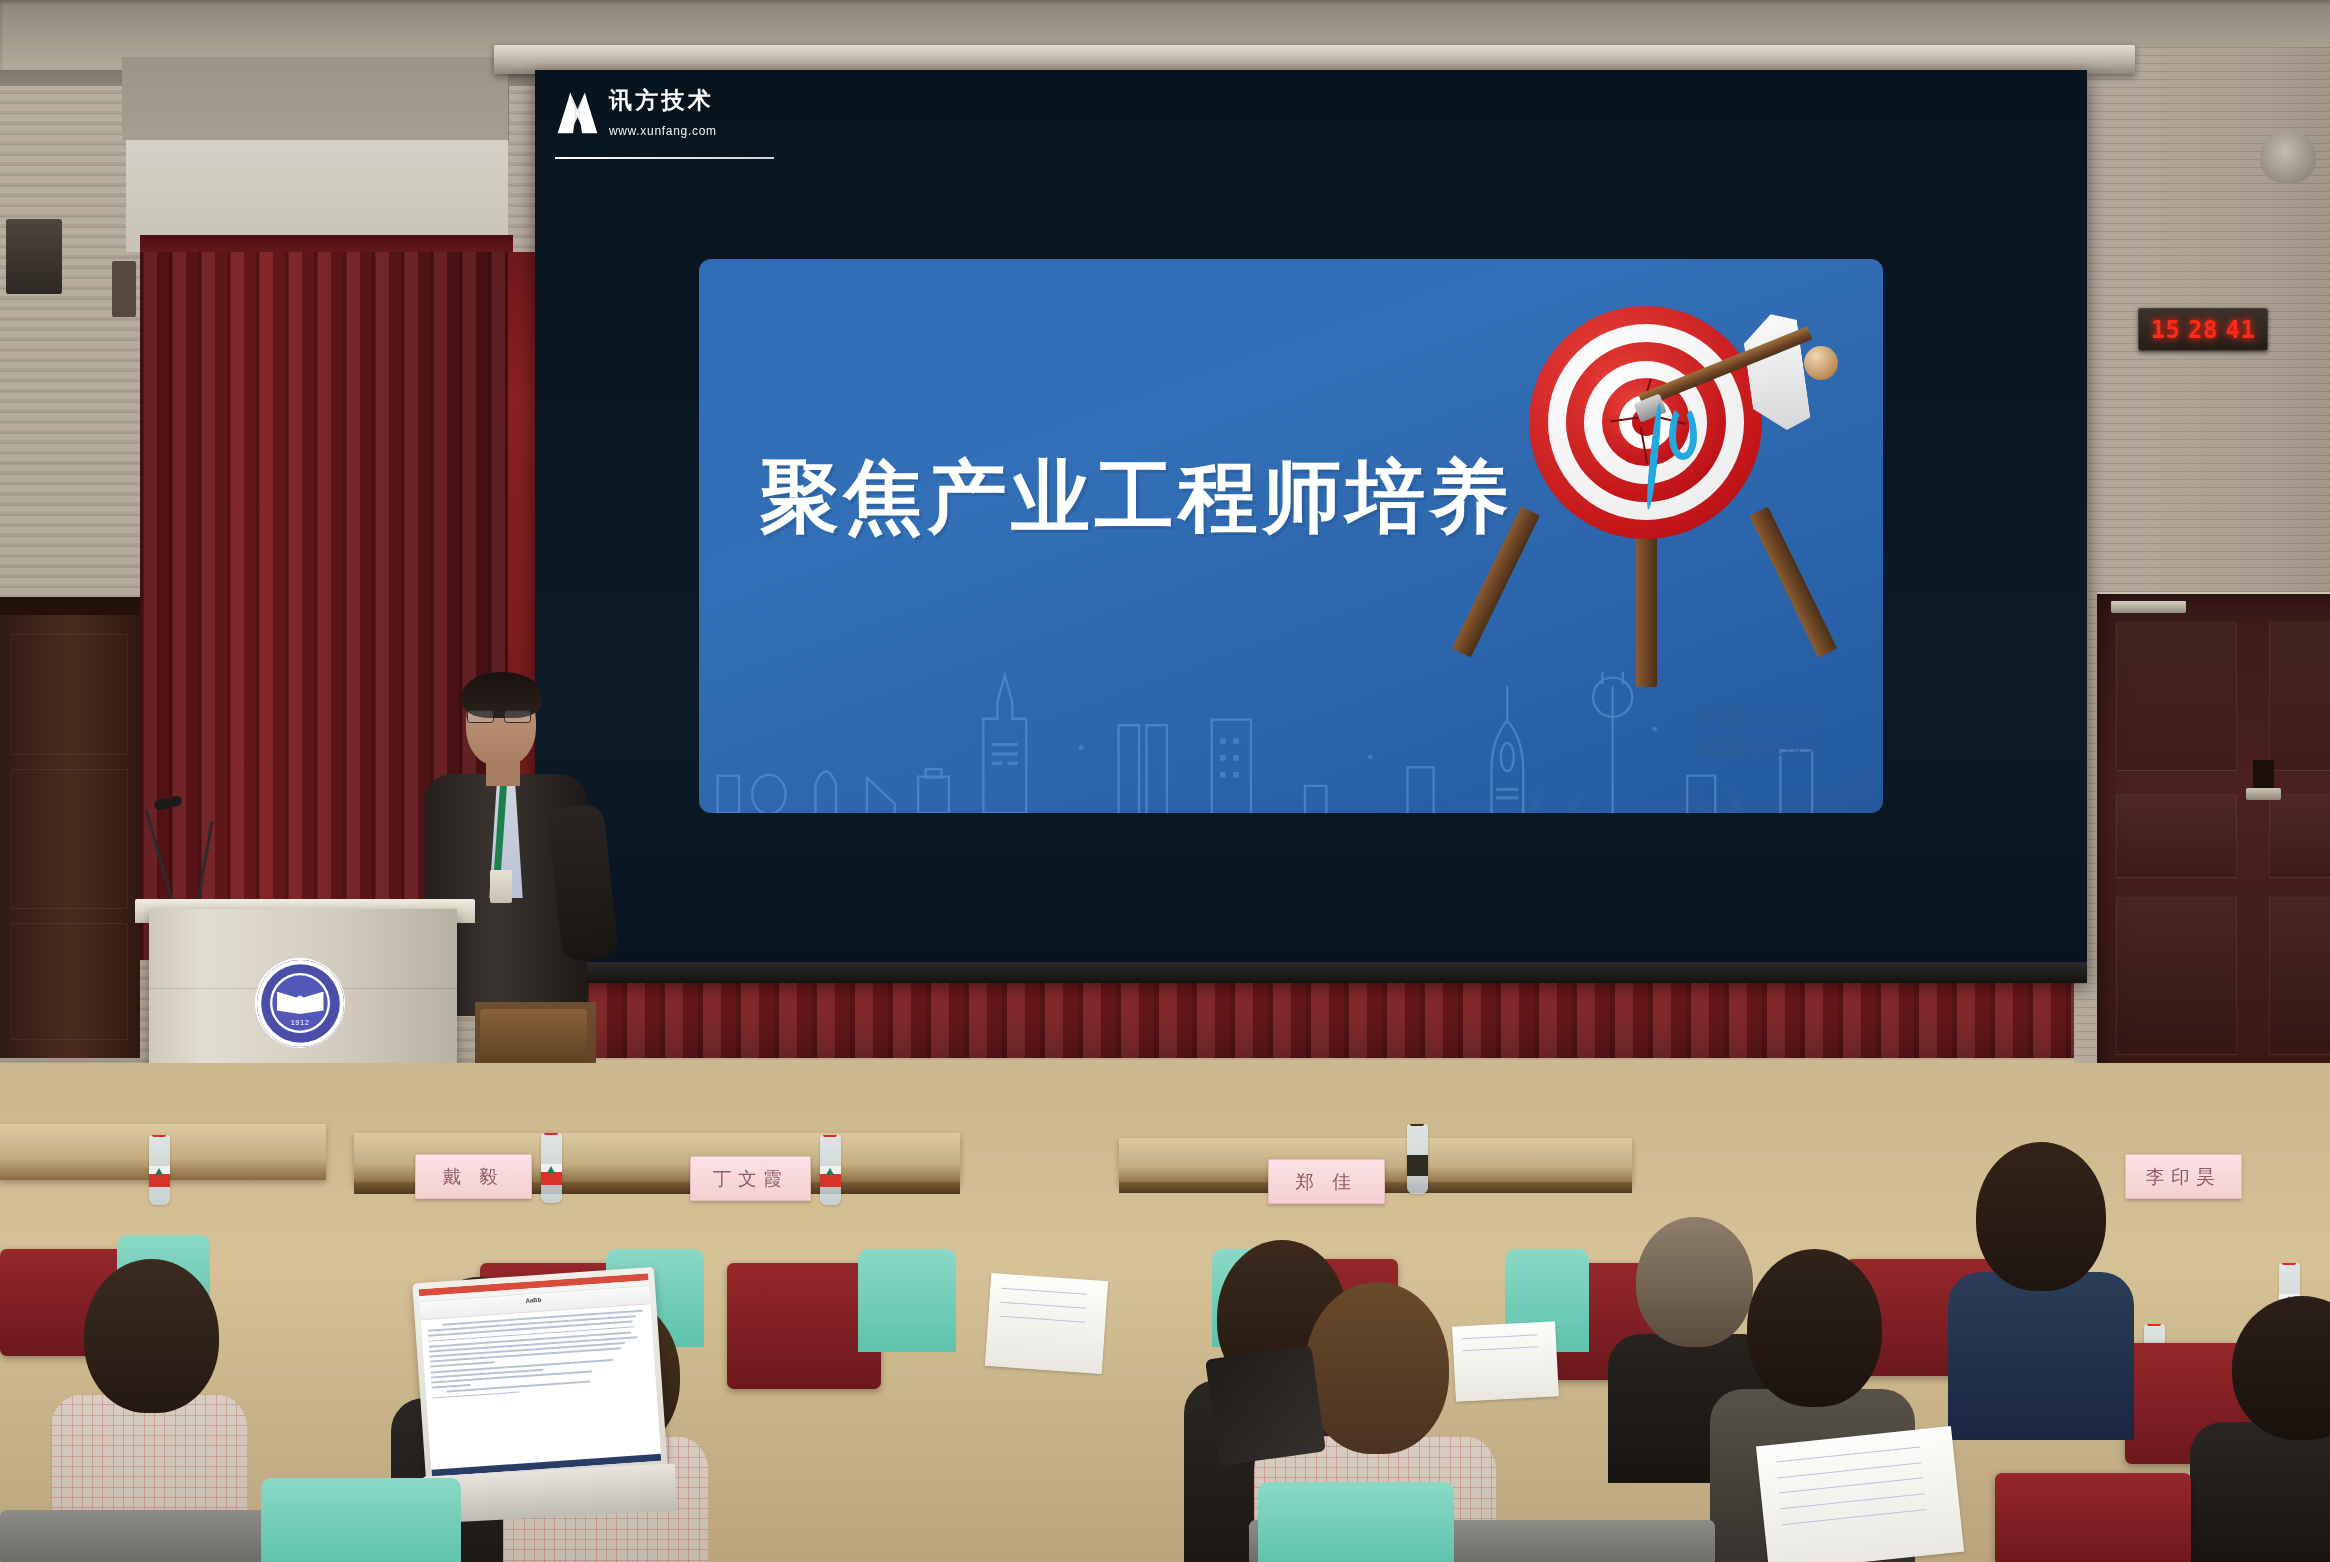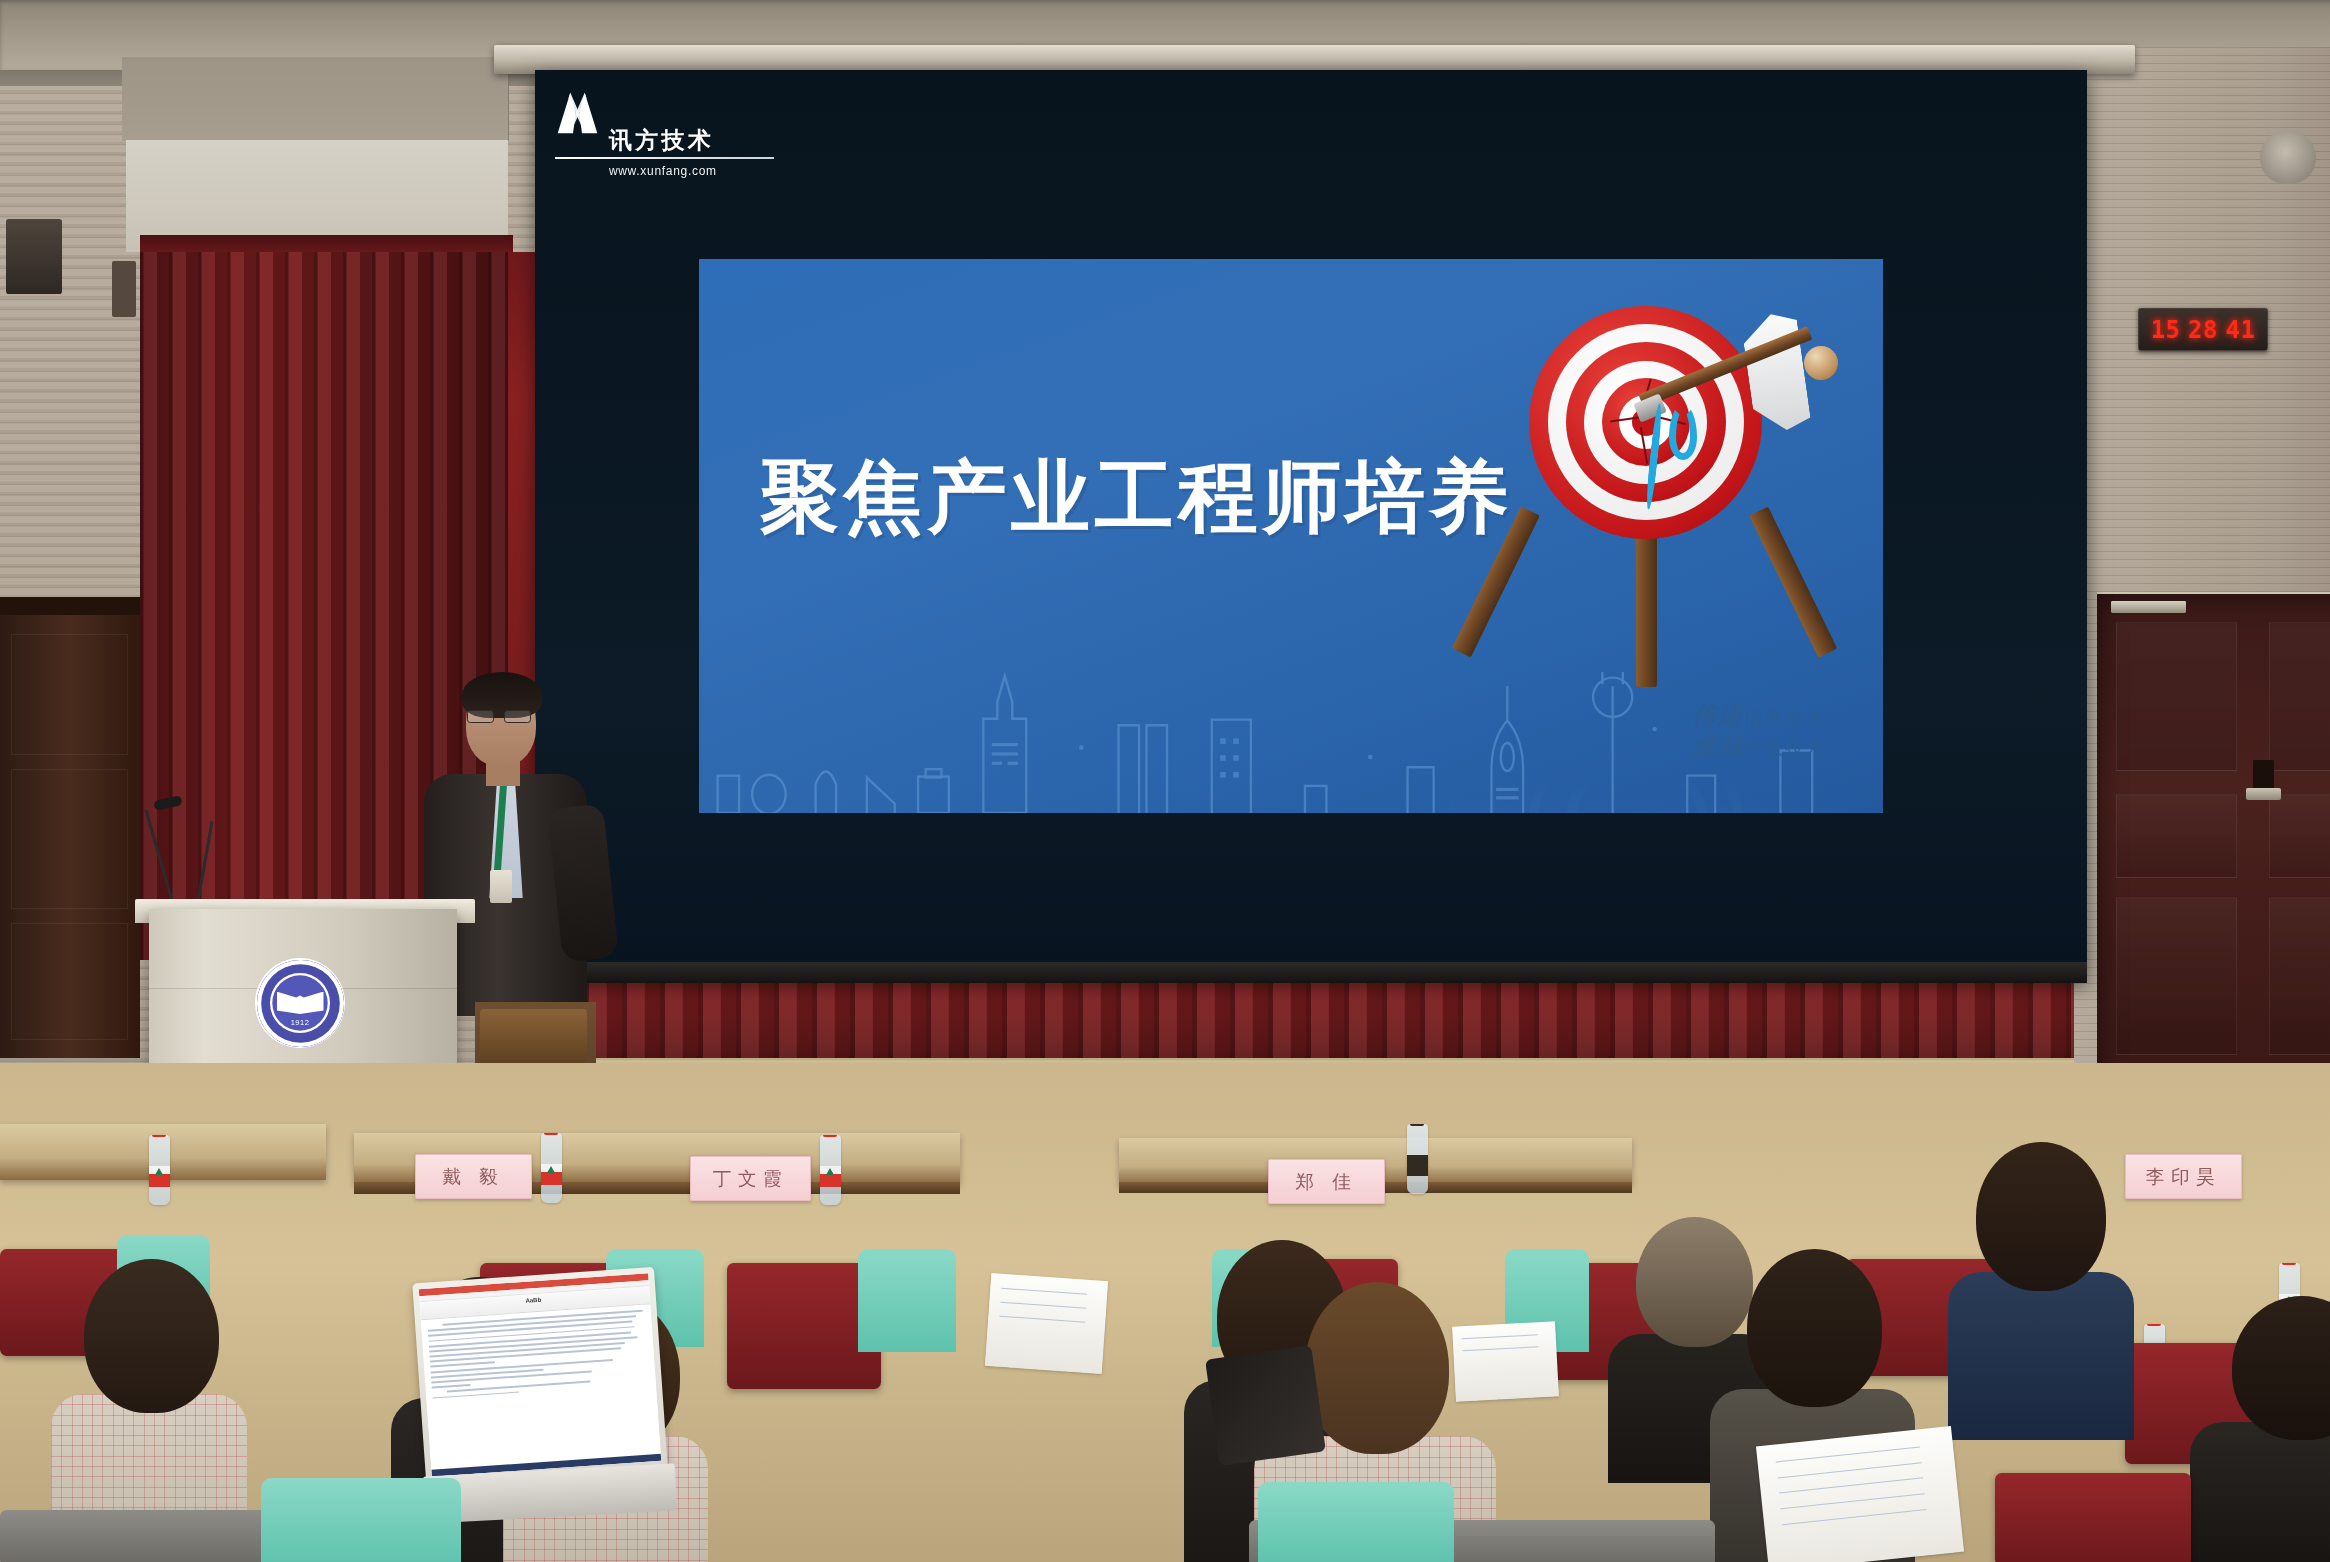--- a/index.html
+++ b/index.html
@@ -168,21 +168,21 @@
   .screen-bottom-bar{
     position:absolute; left:535px; top:962px; width:1552px; height:20.5px;
     background:linear-gradient(to bottom,#2c2a28,#141312);
   }
 
   
   .brand{ position:absolute; left:555px; top:89px; width:242px; height:61px;
           display:flex; align-items:flex-start; gap:9.3px; }
   .brand-mark{ width:45px; height:47px; flex:0 0 auto; }
   .brand-txt{ display:flex; flex-direction:column; }
-  .brand-cn{ color:#fff; font-size:23px; font-weight:bold; letter-spacing:3.3px; line-height:1.02;margin-top:40px;}
+  .brand-cn{ color:#fff; font-size:23px; font-weight:bold; letter-spacing:3.3px; line-height:1.02;}
   .brand-url{ color:#f2f2f2; font-size:12px; letter-spacing:0.7px; margin-top:12px;}
 
   
   .slide-panel{
     position:absolute; left:699px; top:259px; width:1184px; height:554px;
     background:linear-gradient(160deg,#2e6db8 0%, #336fb6 35%, #2a64ab 70%, #24599d 100%);
     overflow:hidden;
   }
   .slide-title{
     position:absolute; left:61px; top:186px;
@@ -505,21 +505,21 @@
         <path d="M34 6 L62 70 L58 78 L30 18 Z" fill="#ffffff" opacity="0.9"></path>
         <path d="M66 6 L38 70 L42 78 L70 18 Z" fill="#ffffff" opacity="0.9"></path>
       </svg>
       <div class="brand-txt">
         <div class="brand-cn">讯方技术</div>
         <div class="brand-url">www.xunfang.com</div>
       </div>
     </div>
     <div style="position:absolute;left:19.6px;top:87px;width:219px;height:2.3px;background:linear-gradient(to right,#ffffff,#c9d2db);"></div>
 
-    <div class="slide-panel" style="left:164px; top:189px;">
+    <div class="slide-panel" style="left:164px; top:189px;border-radius:12px;">
 
       <div class="slide-title">聚焦产业工程师培养</div>
 
       <div class="target-wrap">
         <div class="leg legL"></div>
         <div class="leg legR"></div>
         <div class="leg legC"></div>
 
         <div class="ring r1"></div>
         <div class="ring r2"></div>

